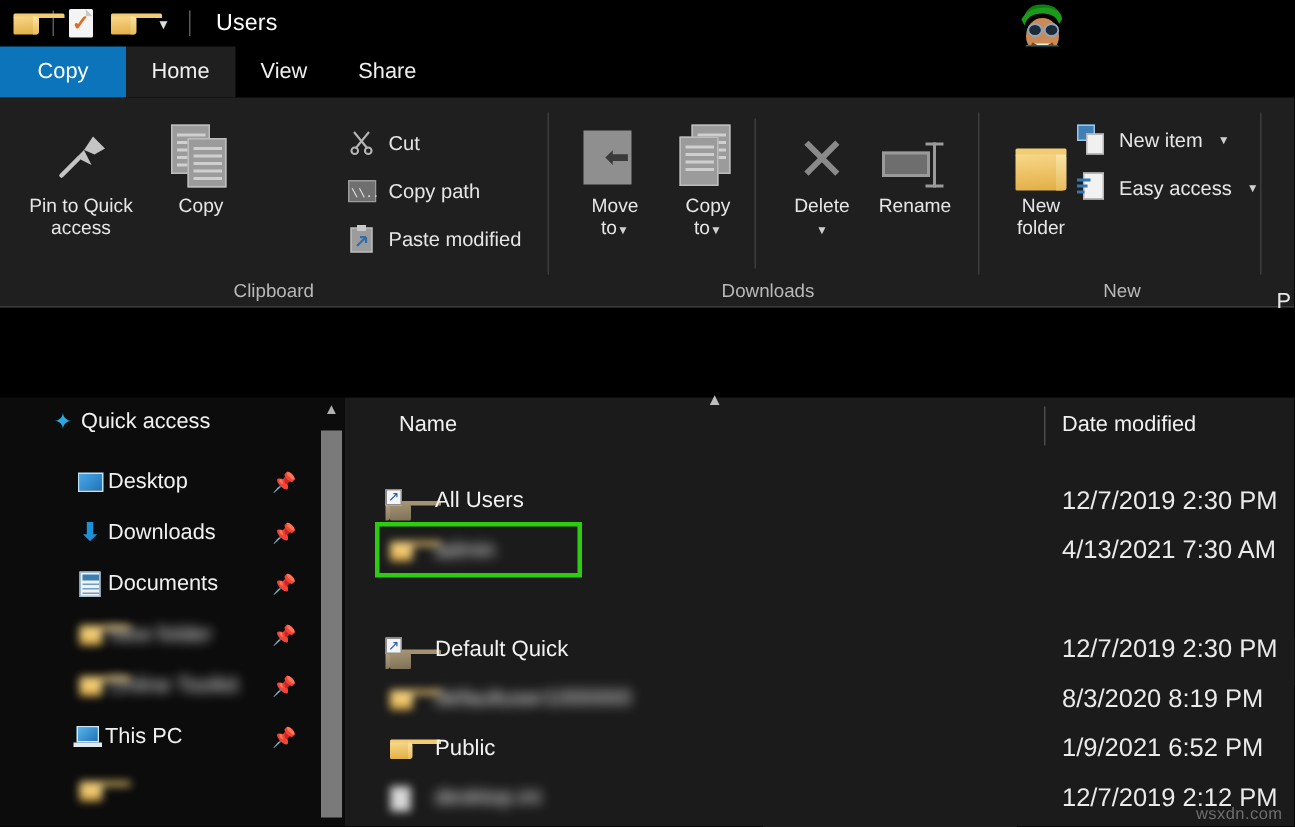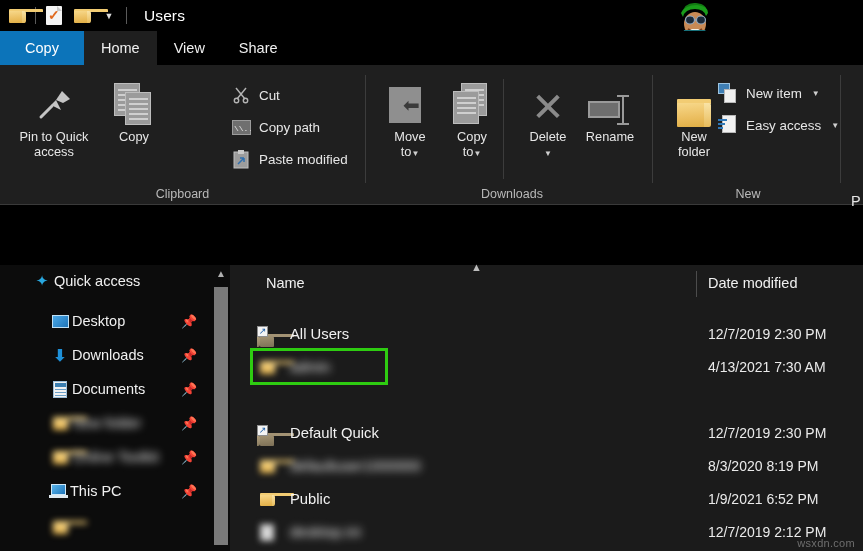--- a/index.html
+++ b/index.html
@@ -176,21 +176,21 @@
   .content { position:absolute; left:230px; top:265px; width:633px; height:286px; background:#1b1b1b; }
   .colhdr { position:absolute; left:0; top:0; width:633px; height:38px; }
   .colname { position:absolute; left:36px; top:10px; font-size:14.5px; color:#f0f0f0; }
   .coldate { position:absolute; left:478px; top:10px; font-size:14.5px; color:#f0f0f0; }
   .colsep { position:absolute; left:466px; top:6px; width:1px; height:26px; background:#4c4c4c; }
   .sortchev { position:absolute; left:241px; top:-4px; color:#bdbdbd; font-size:11px; }
 
   .row { position:absolute; left:0; width:633px; height:34px; display:flex; align-items:center; }
   .row .ricon { position:absolute; left:30px; width:22px; height:20px; display:flex; align-items:center; }
   .row .rname { position:absolute; left:60px; font-size:14.8px; color:#f1f1f1; white-space:nowrap; }
-  .row .rdate { position:absolute; left:478px; font-size:14px; color:#eaeaea; white-space:nowrap; }
+  .row .rdate { position:absolute; left:478px; font-size:17px; color:#eaeaea; white-space:nowrap; }
   .shortcut {
     position:absolute; left:-3px; bottom:-3px; width:11px; height:11px;
     background:#f4f4f4; border:1px solid #8f8f8f; display:flex; align-items:center; justify-content:center;
   }
   .shortcut .ar { color:#1f5fa8; font-size:9px; line-height:9px; }
   .inifile { position:relative; width:14px; height:17px; background:#d8d8d8; border:1px solid #a8a8a8; }
 
   .highlight {
     position:absolute; left:250px; top:348px; width:138px; height:37px;
     border:3px solid #2ecc11; background:transparent; pointer-events:none;

